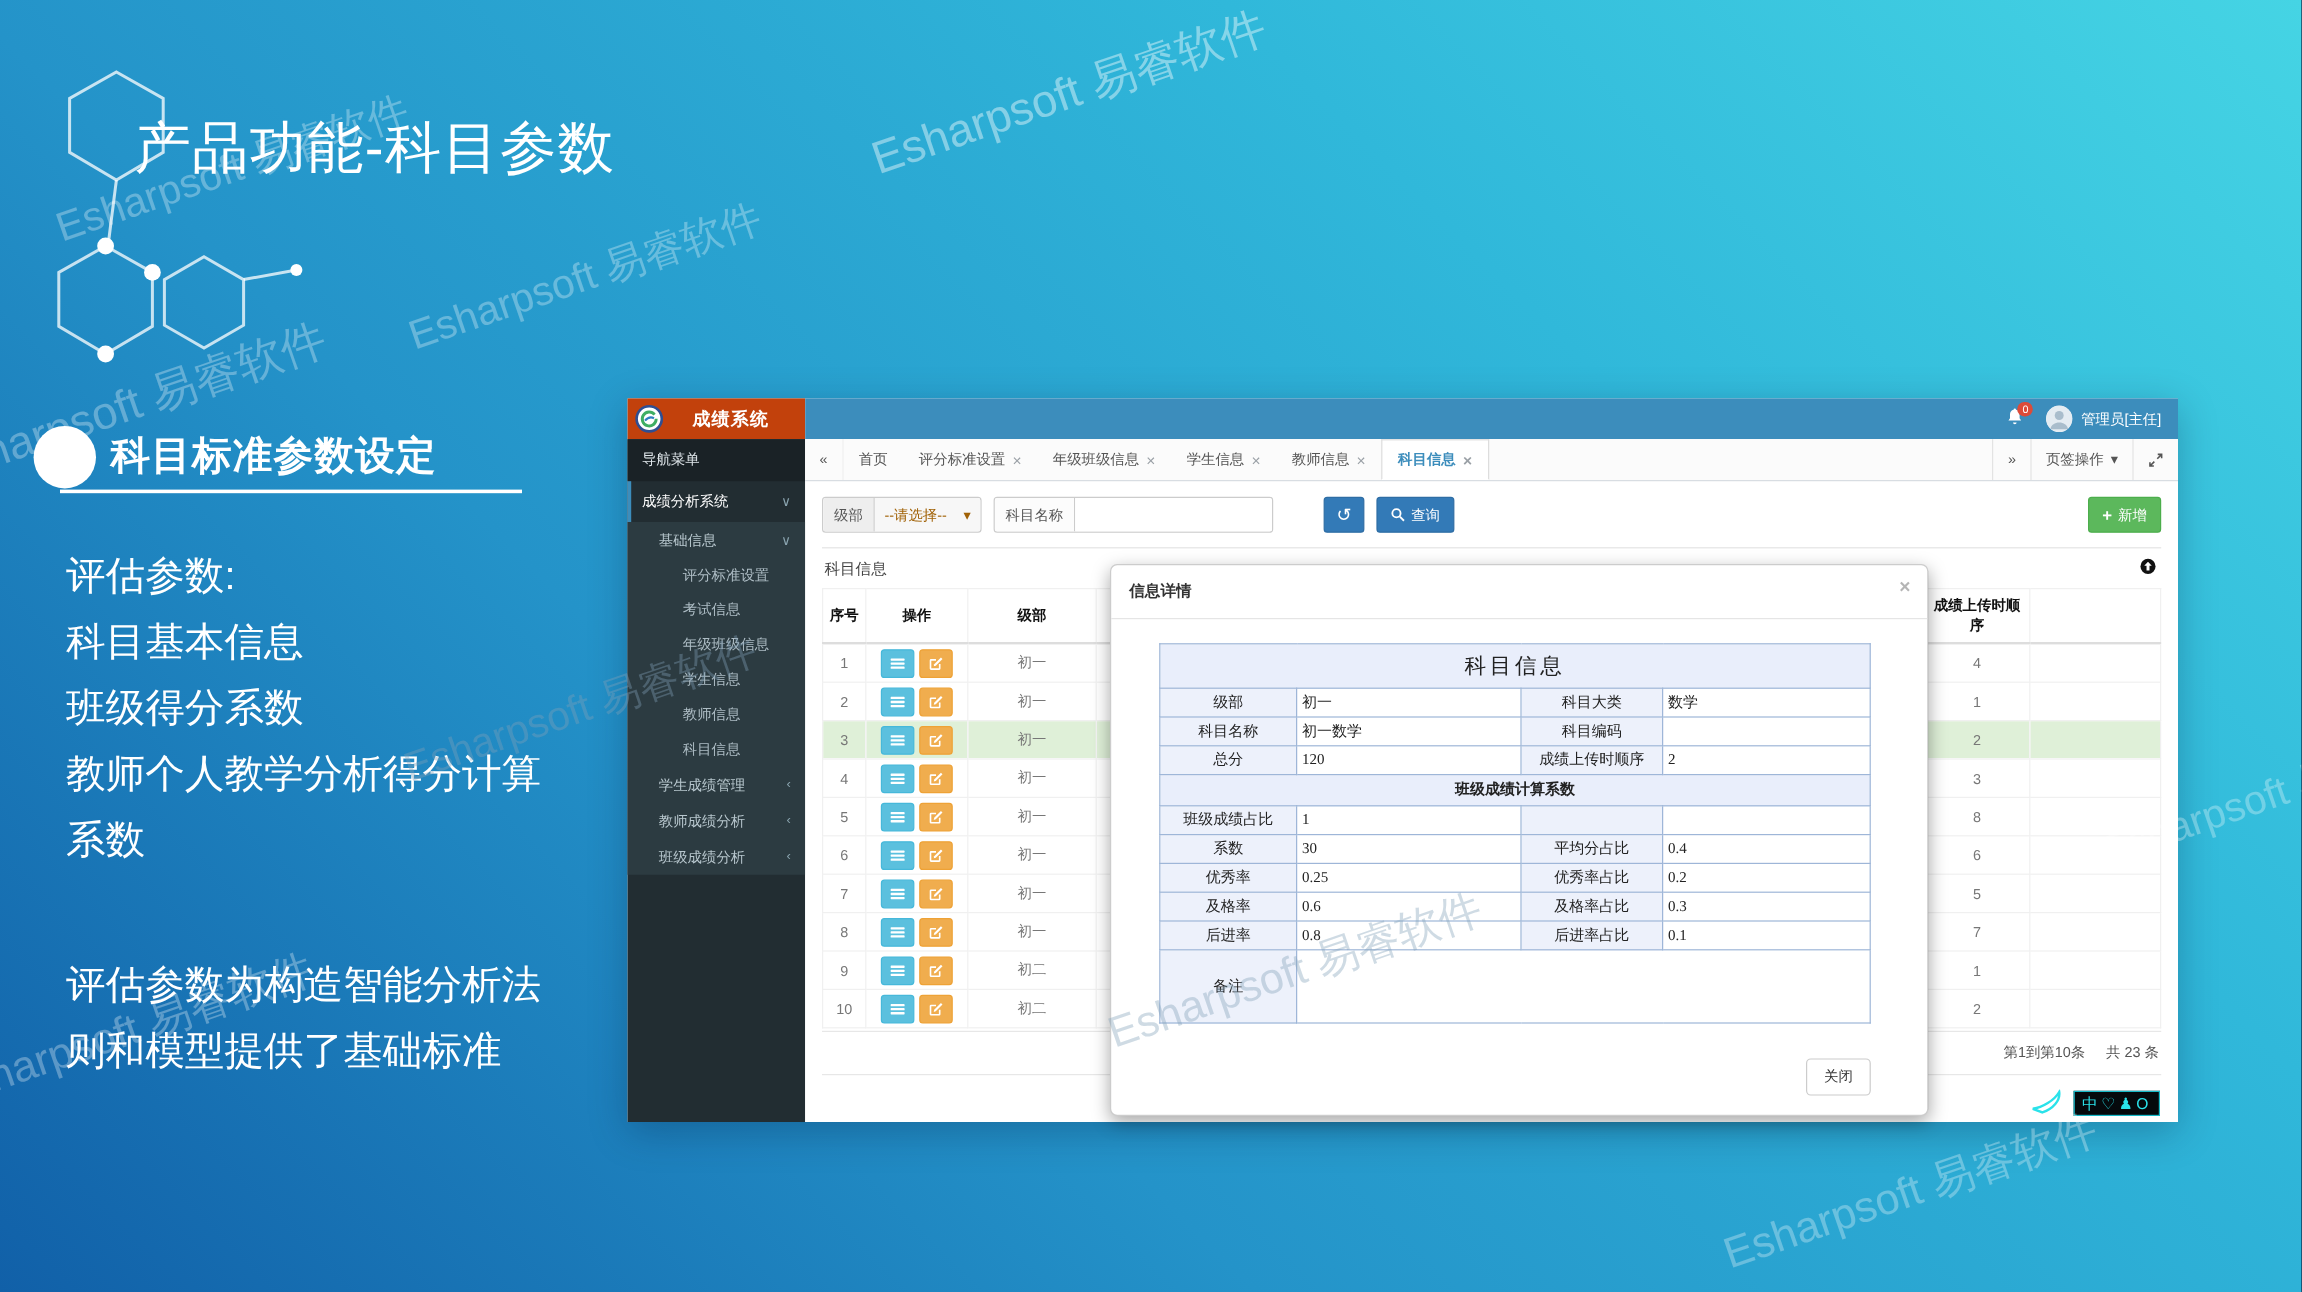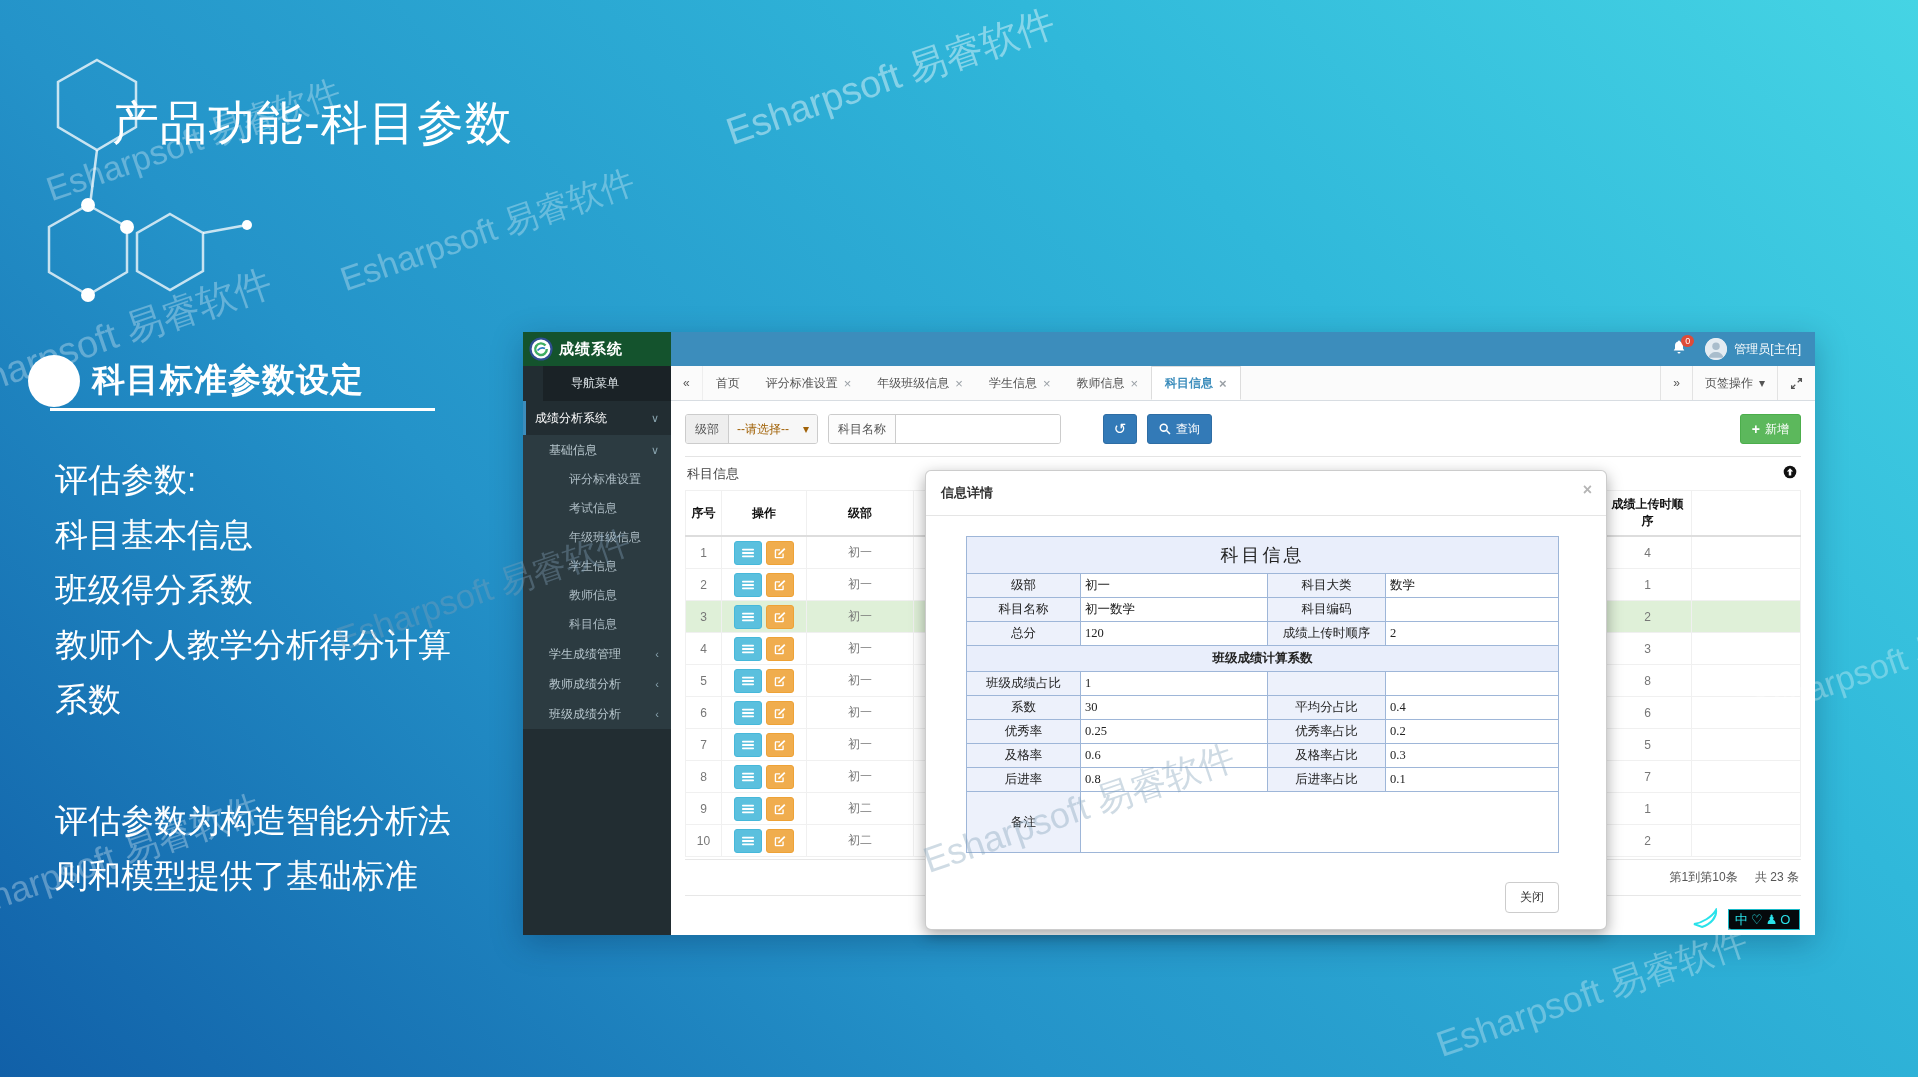--- a/index.html
+++ b/index.html
@@ -23,32 +23,32 @@
   .slide-title{position:absolute;left:112px;top:92px;color:#fff;font-size:47px;letter-spacing:1px;}
   .sec-bullet{position:absolute;left:28px;top:355px;width:52px;height:52px;border-radius:50%;background:#fff;}
   .sec-heading{position:absolute;left:92px;top:358px;color:#fff;font-size:33px;font-weight:bold;letter-spacing:1px;}
   .sec-rule{position:absolute;left:50px;top:408px;width:385px;height:3px;background:#fff;}
   .body-lines{position:absolute;left:55px;top:452px;color:#fff;font-size:33px;line-height:55px;}
   .body-para{position:absolute;left:55px;top:793px;color:#fff;font-size:33px;line-height:55px;}
   
   .app{position:absolute;left:523px;top:332px;width:1292px;height:603px;background:#fff;
        font-size:12px;color:#333;box-shadow:0 8px 30px rgba(0,25,60,.28);z-index:10;}
   .app-header{display:flex;height:34px;}
-  .logo{width:148px;background:#14532d;display:flex;align-items:center;gap:6px;padding-left:6px;box-sizing:border-box;}
+  .logo{width:148px;background:#c2410c;display:flex;align-items:center;gap:24px;padding-left:6px;box-sizing:border-box;}
   .logo-text{color:#fff;font-size:15px;font-weight:bold;letter-spacing:1px;}
   .header-rest{flex:1;background:#3c8dbc;display:flex;align-items:center;justify-content:flex-end;gap:14px;padding-right:14px;}
   .bell-wrap{position:relative;width:20px;height:20px;}
   .badge{position:absolute;top:-4px;left:10px;background:#dd4b39;color:#fff;font-size:9px;line-height:10px;
          padding:1px 4px;border-radius:7px;}
   .user-area{display:flex;align-items:center;gap:7px;color:#fff;}
   .avatar{width:22px;height:22px;border-radius:50%;overflow:hidden;background:#e8eef3;display:inline-flex;}
   .app-body{display:flex;height:569px;}
   
   .sidebar{width:148px;background:#222d32;flex-shrink:0;color:#b8c7ce;}
-  .nav-header{padding:9px 28px;color:#dfe6ea;background:#1a2226;font-size:12px;margin-left:20px;}
+  .nav-header{padding:9px 12px;color:#dfe6ea;background:#1a2226;font-size:12px;}
   .mi{display:flex;align-items:center;justify-content:space-between;padding:0 12px;cursor:pointer;}
   .mi-root{height:34px;color:#fff;border-left:3px solid #3c8dbc;padding-left:9px;}
   .submenu{background:#2c3b41;}
   .mi-l1{height:30px;padding-left:26px;}
   .mi-l2{height:29px;padding-left:46px;color:#aebdc5;}
   .chev{font-size:11px;color:#8aa4af;}
   
   .main{flex:1;display:flex;flex-direction:column;background:#fff;min-width:0;}
   .tabbar{display:flex;align-items:stretch;height:34px;background:#fbfbfb;border-bottom:1px solid #d8dde2;font-size:12px;color:#555;}
   .tb-cell{display:flex;align-items:center;padding:0 12px;border-right:1px solid #eee;cursor:pointer;}

